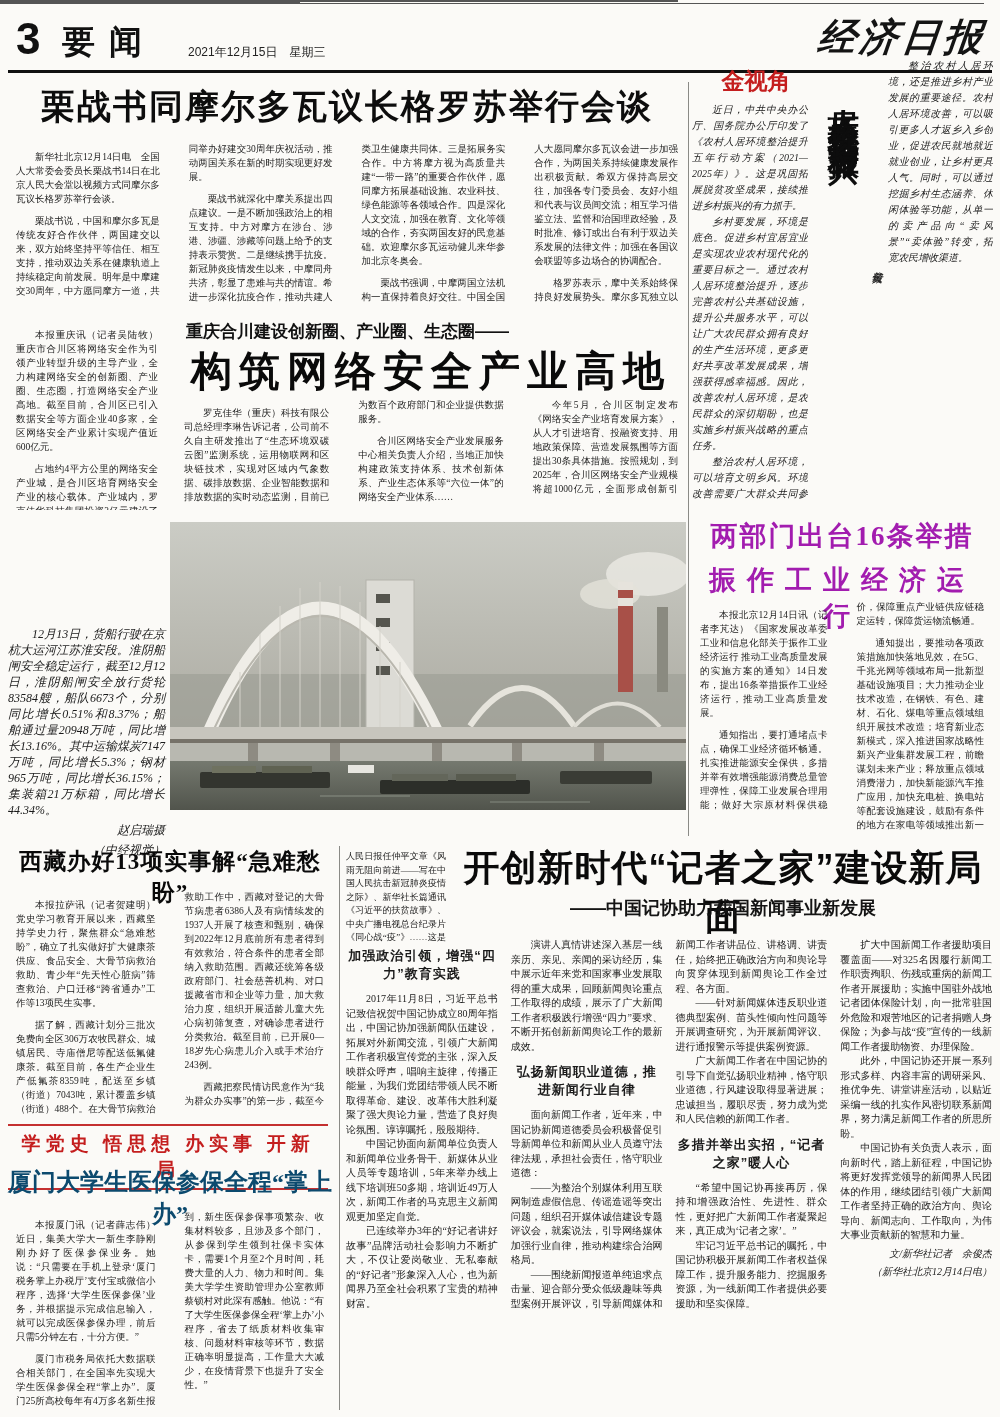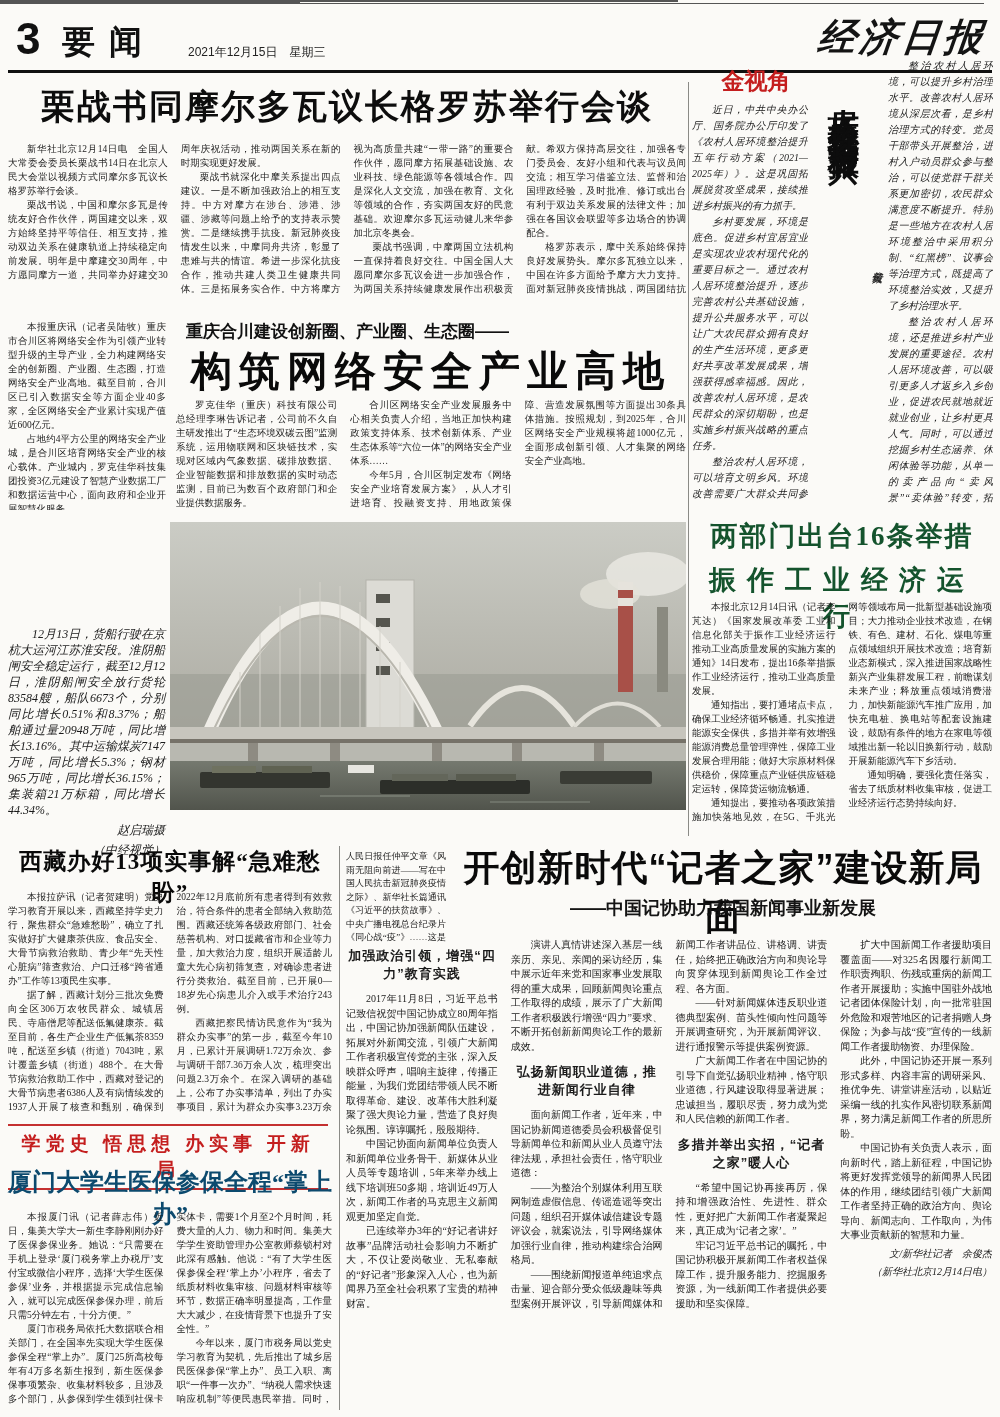--- a/index.html
+++ b/index.html
@@ -11,21 +11,21 @@
   
   .pageno{left:16px;top:14px;font:bold 44px "Liberation Sans",sans-serif;color:#111;}
   .section-title{left:62px;top:20px;font:bold 33px "Liberation Sans",sans-serif;letter-spacing:14px;color:#111;}
   .page-date{left:188px;top:44px;font:12px "Liberation Sans",sans-serif;color:#222;}
   .brand{right:14px;top:12px;font:bold 38px "Liberation Serif",serif;font-style:italic;
          transform:skewX(-6deg);letter-spacing:4px;color:#141414;}
   .header-rule{left:8px;top:70px;width:984px;height:3px;background:#111;}
 
   
   .body-text{font-size:9.5px;line-height:14px;text-align:justify;overflow:hidden;}
-  .body-text p{margin:0;text-indent:2em;}
+  .body-text p{margin:8px;text-indent:2em;}
   .cols4{column-count:4;column-gap:13px;}
   .cols3{column-count:3;column-gap:13px;}
   .cols2{column-count:2;column-gap:13px;}
   .kai{font-style:italic;}
 
   
   .artA-head{left:8px;top:84px;width:678px;text-align:center;
              font:bold 34px "Liberation Sans",sans-serif;letter-spacing:2px;color:#0d0d0d;}
   .artA-body{left:8px;top:142px;width:678px;height:164px;}
   .lineA{left:8px;top:312px;width:678px;height:1px;background:#555;}
@@ -53,21 +53,21 @@
   .jsj-coltext{font-size:10px;line-height:16px;text-align:justify;overflow:hidden;}
   .jsj-coltext p{margin:0;text-indent:2em;}
   .vert-head{position:absolute;left:124px;top:26px;height:416px;width:48px;
              writing-mode:vertical-rl;text-orientation:upright;
              font:bold 31px "Liberation Sans",sans-serif;letter-spacing:4px;color:#0d0d0d;}
   .vert-byline{position:absolute;left:176px;top:205px;height:80px;width:16px;
                writing-mode:vertical-rl;text-orientation:upright;font-size:11px;font-style:italic;color:#222;}
   .lineJ{left:692px;top:508px;width:300px;height:1px;background:#555;}
 
   
-  .ind-head{left:692px;top:518px;width:300px;text-align:center;color:#14532d;
+  .ind-head{left:692px;top:518px;width:300px;text-align:center;color:#a21caf;
             font:bold 27px "Liberation Serif",serif;}
   .ind-head .l1{letter-spacing:2px;display:block;}
   .ind-head .l2{letter-spacing:11px;display:block;margin-top:8px;}
   .ind-body{left:692px;top:600px;width:300px;height:236px;}
   .lineMid{left:8px;top:838px;width:984px;height:1px;background:#555;}
   .vrule-main{left:688px;top:82px;height:754px;}
   .vrule-bottom{left:339px;top:846px;height:564px;}
 
   
   .xz-head{left:8px;top:846px;width:324px;text-align:center;
@@ -198,21 +198,20 @@
 <div class="abs jsj">
   <div class="jsj-title">金视角</div>
   <div class="jsj-left jsj-coltext kai">
       <p>近日，中共中央办公厅、国务院办公厅印发了《农村人居环境整治提升五年行动方案（2021—2025年）》。这是巩固拓展脱贫攻坚成果，接续推进乡村振兴的有力抓手。</p>
       <p>乡村要发展，环境是底色。促进乡村宜居宜业是实现农业农村现代化的重要目标之一。通过农村人居环境整治提升，逐步完善农村公共基础设施，提升公共服务水平，可以让广大农民群众拥有良好的生产生活环境，更多更好共享改革发展成果，增强获得感幸福感。因此，改善农村人居环境，是农民群众的深切期盼，也是实施乡村振兴战略的重点任务。</p>
       <p>整治农村人居环境，可以培育文明乡风。环境改善需要广大群众共同参与，各地通过村民会议、庭院评比等方式发动群众参与环境整治，培育向善向上的文明乡风。</p>
     </div>
   <div class="vert-head">人居环境整治推动乡村振兴</div>
   <div class="vert-byline">黄俊毅</div>
   <div class="jsj-right jsj-coltext kai">
-      <p>整治农村人居环境，可以提升乡村治理水平。改善农村人居环境从深层次看，是乡村治理方式的转变。党员干部带头开展整治，进村入户动员群众参与整治，可以使党群干群关系更加密切，农民群众满意度不断提升。特别是一些地方在农村人居环境整治中采用积分制、“红黑榜”、议事会等治理方式，既提高了环境整治实效，又提升了乡村治理水平。</p>
       <p>整治农村人居环境，还是推进乡村产业发展的重要途径。农村人居环境改善，可以吸引更多人才返乡入乡创业，促进农民就地就近就业创业，让乡村更具人气。同时，可以通过挖掘乡村生态涵养、休闲体验等功能，从单一的卖产品向“卖风景”“卖体验”转变，拓宽农民增收渠道。</p>
     </div>
 </div>
 <div class="lineJ"></div>
 
 <div class="abs ind-head">
   <span class="l1">两部门出台16条举措</span>
   <span class="l2">振作工业经济运行</span>
 </div>
 <div class="abs ind-body body-text cols2">

